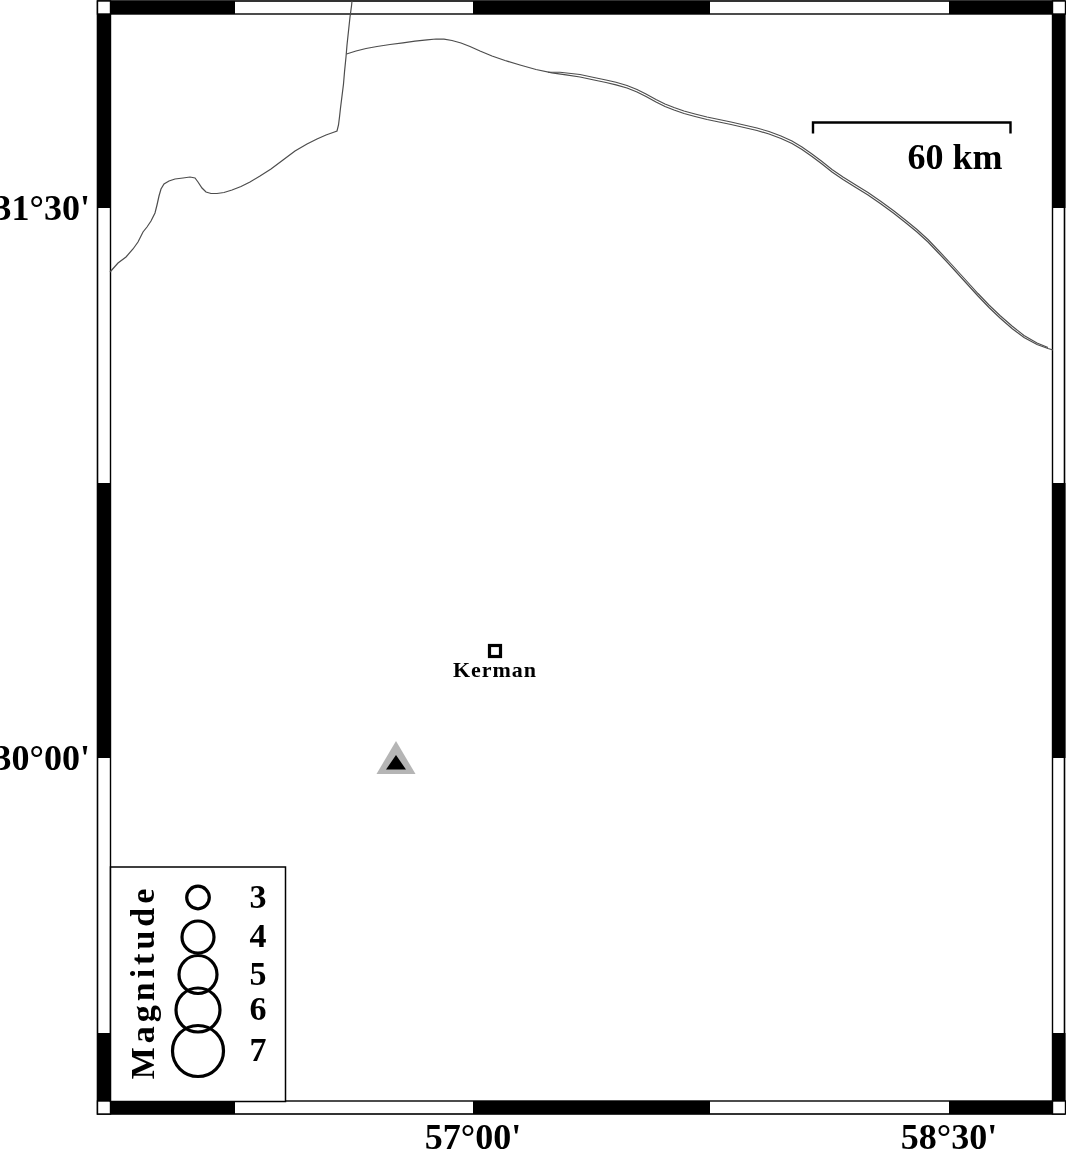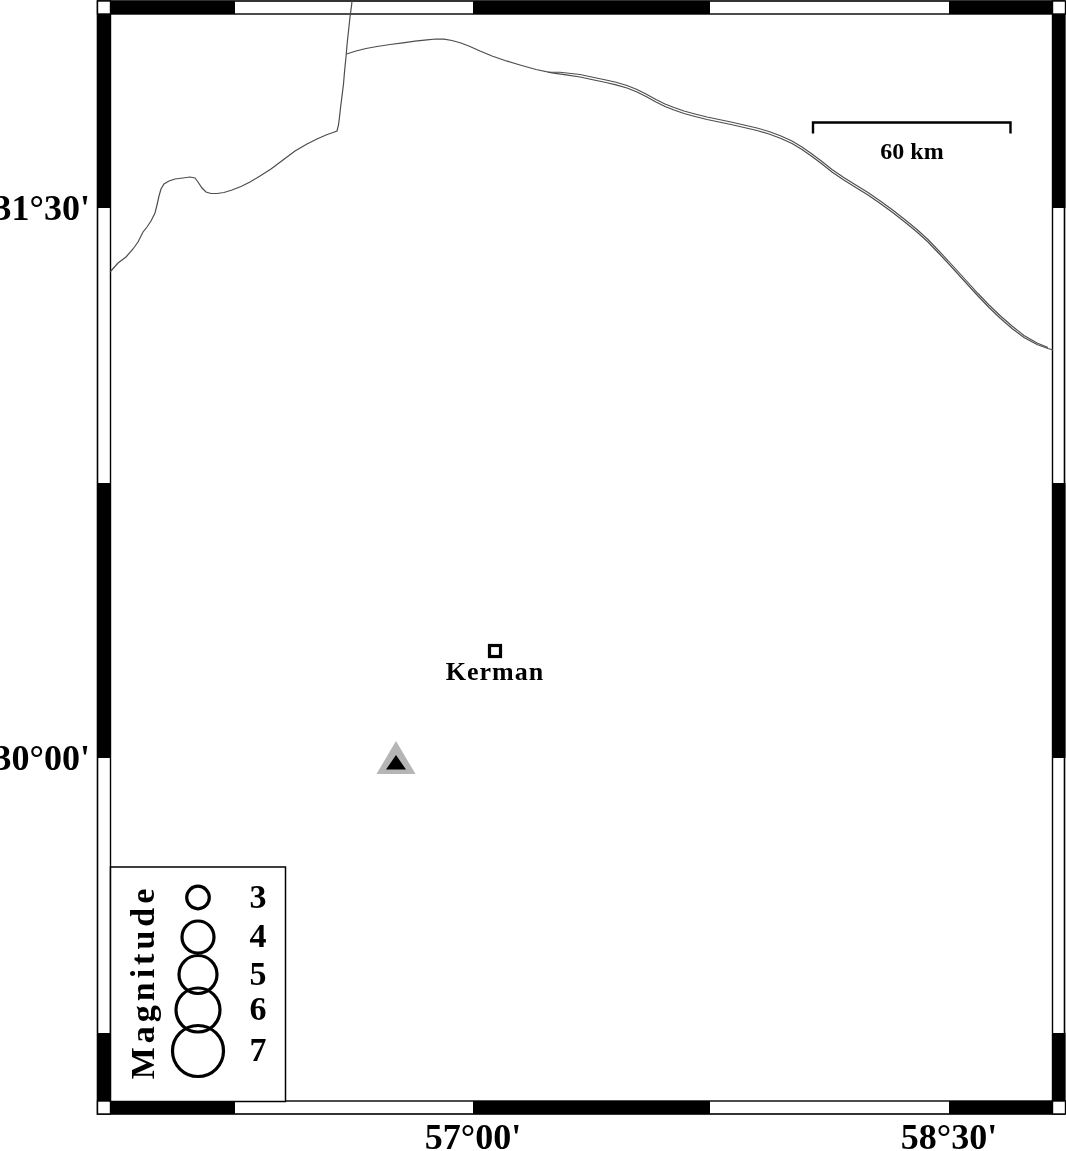--- a/index.html
+++ b/index.html
@@ -14,22 +14,22 @@
   .txt{
     position:absolute;
     color:#000;
     font-weight:700;
     white-space:nowrap;
     line-height:1;
   }
   .axis-label{font-size:36px;}
   .lat{transform:translate(-100%,-50%);}
   .lon{transform:translateX(-50%);}
-  .scale-label{font-size:24px;transform:translateX(-50%);}
-  .city-label{font-size:26px;letter-spacing:1px;transform:translateX(-50%);}
+  .scale-label{font-size:36px;transform:translateX(-50%);margin-left:43px;}
+  .city-label{font-size:22px;letter-spacing:1px;transform:translateX(-50%);}
   .legend-title{
     font-size:34px;letter-spacing:4px;
     transform:translate(-50%,-50%) rotate(-90deg);
   }
   .legend-num{font-size:34px;transform:translate(-50%,-50%);}
 </style>
 </head>
 <body>
 
 <div class="stage">

